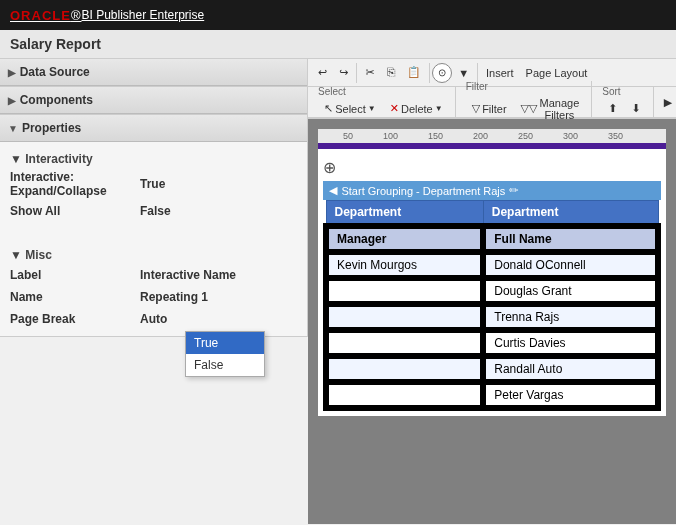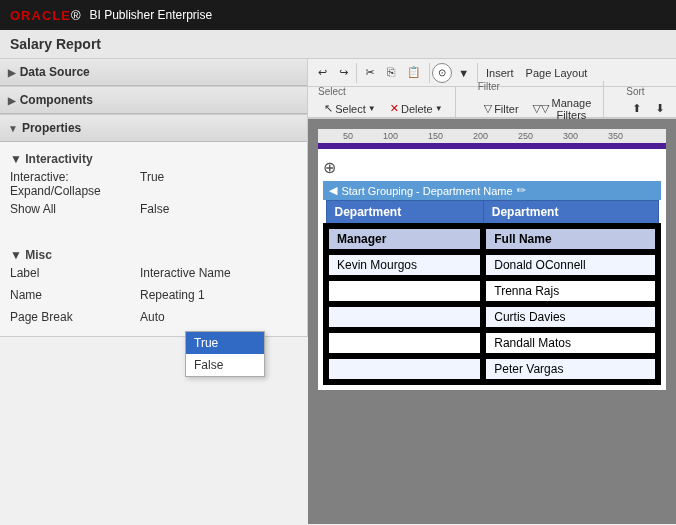--- a/index.html
+++ b/index.html
@@ -6,21 +6,21 @@
     body { font-family: Arial, sans-serif; font-size: 12px; background: #f0f0f0; width: 676px; height: 525px; overflow: hidden; }
 
     
     #topbar {
       background: #1a1a1a;
       color: white;
       height: 30px;
       display: flex;
       align-items: center;
       padding: 0 10px;
-      gap: 8px;
+      text-decoration: underline;
     }
     #oracle-logo {
       font-size: 13px;
       font-weight: bold;
       color: #cc0000;
       letter-spacing: 1px;
     }
     #oracle-logo span { color: white; font-weight: normal; }
 
     
@@ -68,22 +68,24 @@
       font-size: 10px;
       color: #555;
     }
 
     .panel-content {
       padding: 6px 10px;
     }
 
     .prop-row {
       display: flex;
+      align-items: center;
       padding: 2px 0;
       min-height: 22px;
+      font-weight: bold;
     }
 
     .prop-label {
       width: 130px;
       color: #333;
       font-size: 12px;
     }
 
     .prop-value {
       color: #333;
@@ -147,21 +149,21 @@
       height: 28px;
     }
 
     #toolbar-bottom {
       background: #f0f0f0;
       border-bottom: 2px solid #ccc;
       padding: 2px 4px;
       display: flex;
       align-items: center;
       height: 32px;
-      gap: 16px;
+      gap: 4px;
     }
 
     .toolbar-section {
       display: flex;
       flex-direction: column;
       align-items: flex-start;
       padding: 0 6px;
       border-right: 1px solid #ccc;
     }
 
@@ -440,52 +442,56 @@
       </div>
 
       <div id="report-canvas">
 
         <div style="padding: 4px 0;">
           <span style="color:#555; cursor:pointer; font-size:16px;">⊕</span>
         </div>
 
         <div class="report-grouping-header">
           <span>◀</span>
-          <span>Start Grouping - Department Name</span>
+          <span>Start Grouping - Department Rajs</span>
           <span style="cursor:pointer;">✏</span>
         </div>
 
         <table class="report-table">
           <thead>
             <tr>
               <th>Department</th>
               <th>Department</th>
             </tr>
           </thead>
           <tbody id="report-tbody">
 
             <tr class="report-header-row">
               <td class="row-label">Manager</td>
               <td>Full Name</td>
             </tr>
           <tr>
                 <td>Kevin Mourgos</td>
                 <td>Donald OConnell</td>
+              </tr>
+              <tr>
+                <td></td>
+                <td>Douglas Grant</td>
               </tr>
               <tr>
                 <td></td>
                 <td>Trenna Rajs</td>
               </tr>
               <tr>
                 <td></td>
                 <td>Curtis Davies</td>
               </tr>
               <tr>
                 <td></td>
-                <td>Randall Matos</td>
+                <td>Randall Auto</td>
               </tr>
               <tr>
                 <td></td>
                 <td>Peter Vargas</td>
               </tr>
             </tbody>
         </table>
 
       </div>
     </div>

